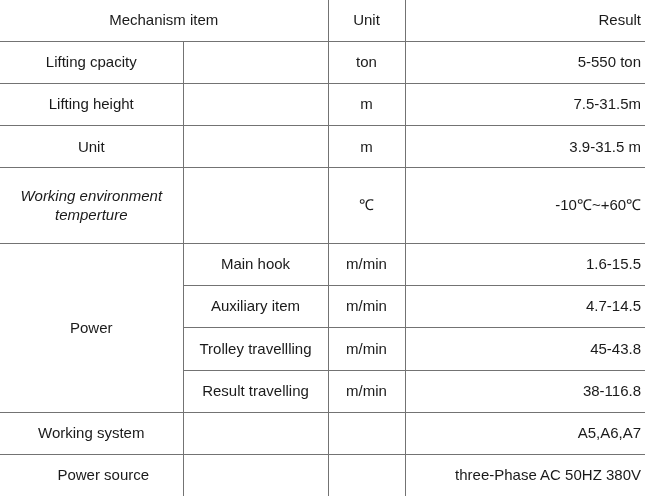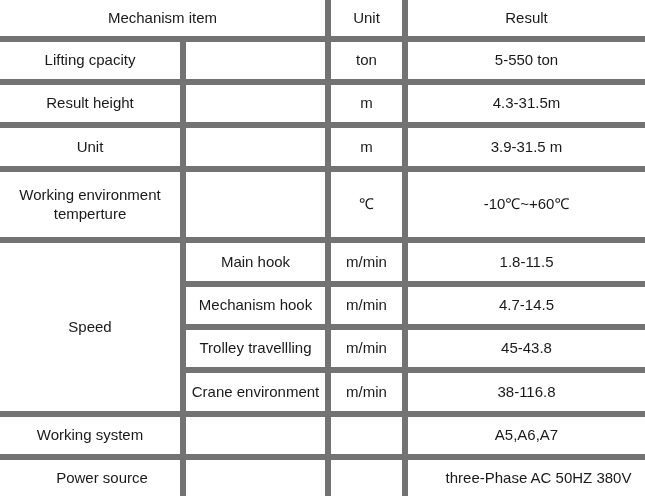--- a/index.html
+++ b/index.html
@@ -14,45 +14,46 @@
     color: #1a1a1a;
   }
   #spec-table {
     border-collapse: collapse;
     width: 645px;
     height: 496px;
     table-layout: fixed;
     border-radius: 18px;
   }
   #spec-table td {
-    border: 6px solid #737373;
+    border: 1px solid #737373;
     text-align: center;
     vertical-align: middle;
     font-size: 15px;
     padding: 2px 4px;
     line-height: 1.25;
   }
   #spec-table tr:first-child td {
     border-top: none;
   }
   #spec-table td:first-child {
     border-left: none;
   }
   #spec-table td:last-child {
     border-right: none;
+    text-align: right;
   }
   #spec-table tr:last-child td {
     border-bottom: none;
     padding-left: 28px;
   }
   .col-item { width: 183px; }
   .col-sub  { width: 145px; }
   .col-unit { width: 77px; }
   .col-res  { width: 240px; }
-  .two-line { line-height: 1.3; }
+  .two-line { line-height: 1.3; font-style: italic; }
 </style>
 </head>
 <body>
 
 <table id="spec-table">
   <colgroup>
     <col class="col-item">
     <col class="col-sub">
     <col class="col-unit">
     <col class="col-res">
@@ -65,64 +66,64 @@
     </tr>
 
     <tr>
       <td>Lifting cpacity</td>
       <td></td>
       <td>ton</td>
       <td>5-550 ton</td>
     </tr>
 
     <tr>
-      <td>Result height</td>
+      <td>Lifting height</td>
       <td></td>
       <td>m</td>
-      <td>4.3-31.5m</td>
+      <td>7.5-31.5m</td>
     </tr>
 
     <tr>
       <td>Unit</td>
       <td></td>
       <td>m</td>
       <td>3.9-31.5 m</td>
     </tr>
 
     <tr>
       <td class="two-line">
         <div>Working environment</div>
         <div>temperture</div>
       </td>
       <td></td>
       <td>℃</td>
       <td>-10℃~+60℃</td>
     </tr>
 
     <tr>
-      <td rowspan="4">Speed</td>
+      <td rowspan="4">Power</td>
       <td>Main hook</td>
       <td>m/min</td>
-      <td>1.8-11.5</td>
+      <td>1.6-15.5</td>
     </tr>
 
     <tr>
-      <td>Mechanism hook</td>
+      <td>Auxiliary item</td>
       <td>m/min</td>
       <td>4.7-14.5</td>
     </tr>
 
     <tr>
       <td>Trolley travellling</td>
       <td>m/min</td>
       <td>45-43.8</td>
     </tr>
 
     <tr>
-      <td>Crane environment</td>
+      <td>Result travelling</td>
       <td>m/min</td>
       <td>38-116.8</td>
     </tr>
 
     <tr>
       <td>Working system</td>
       <td></td>
       <td></td>
       <td>A5,A6,A7</td>
     </tr>

